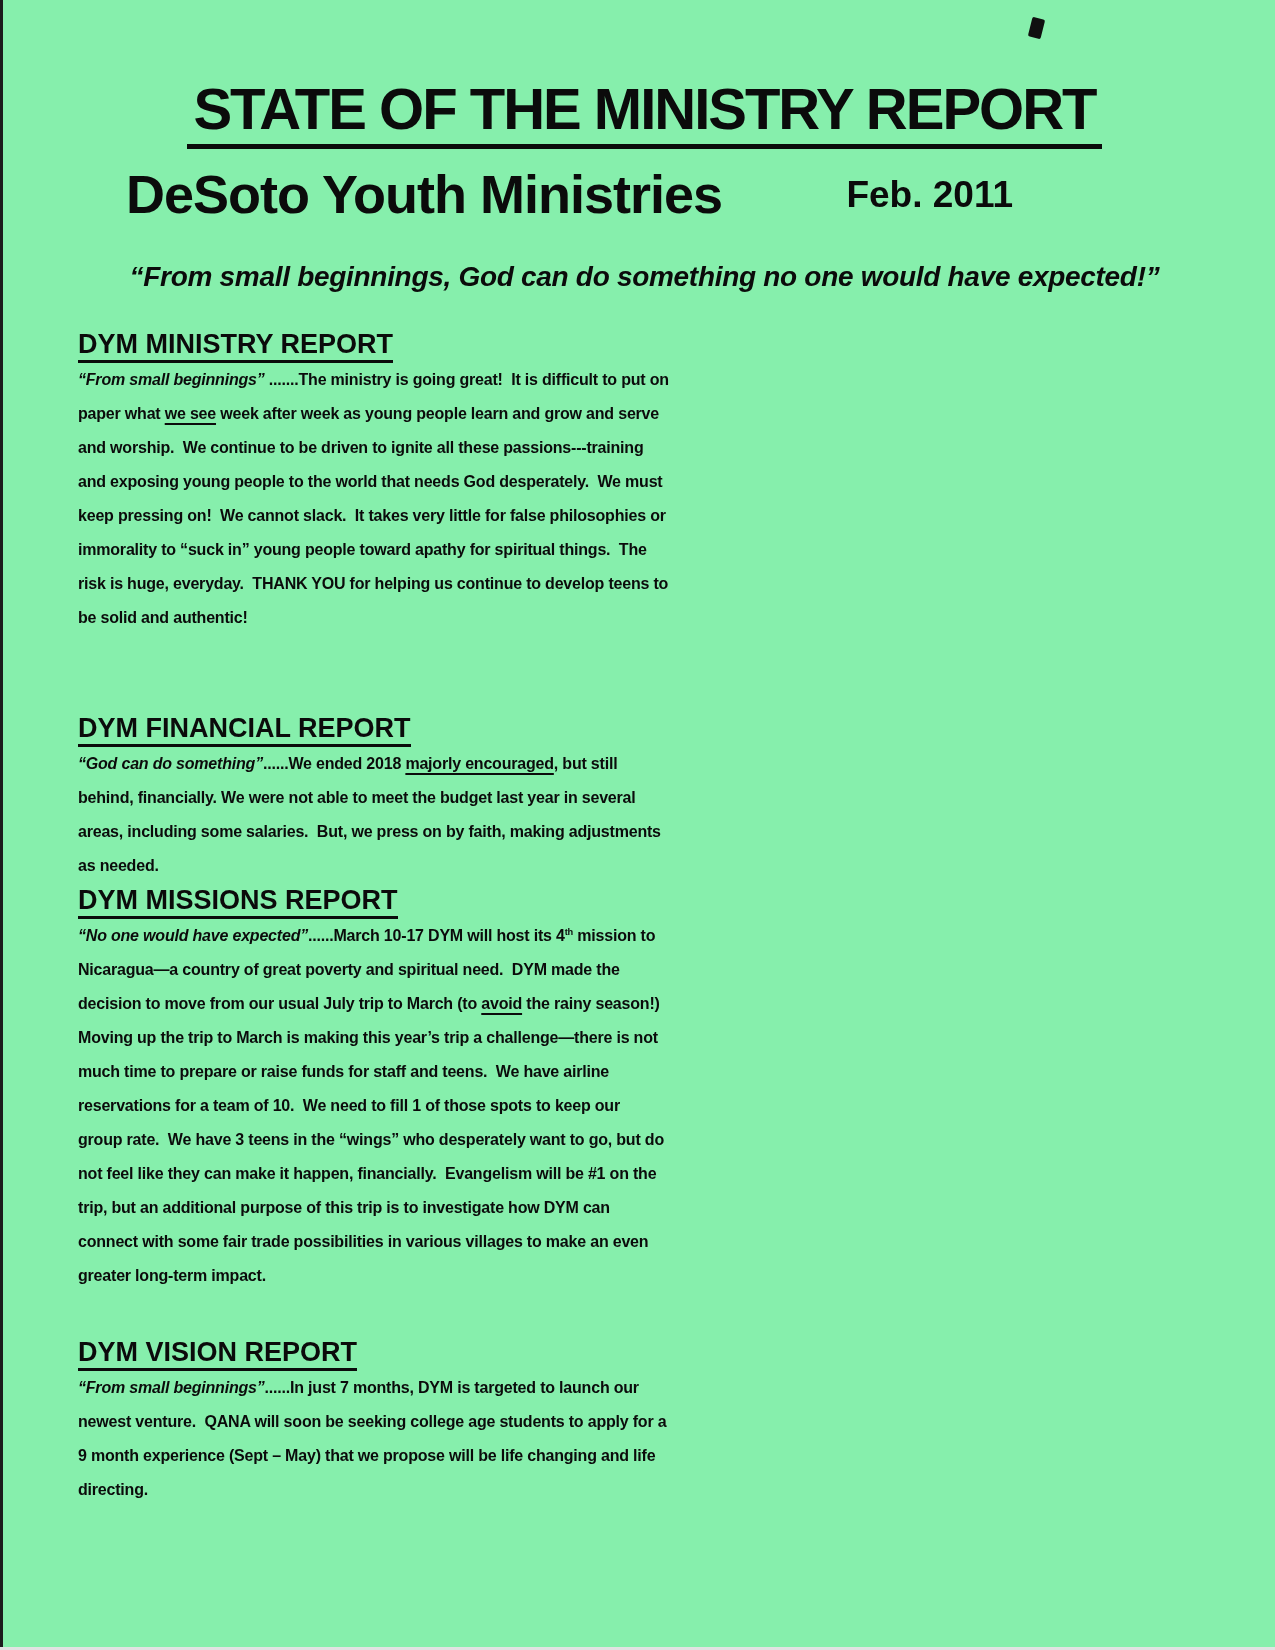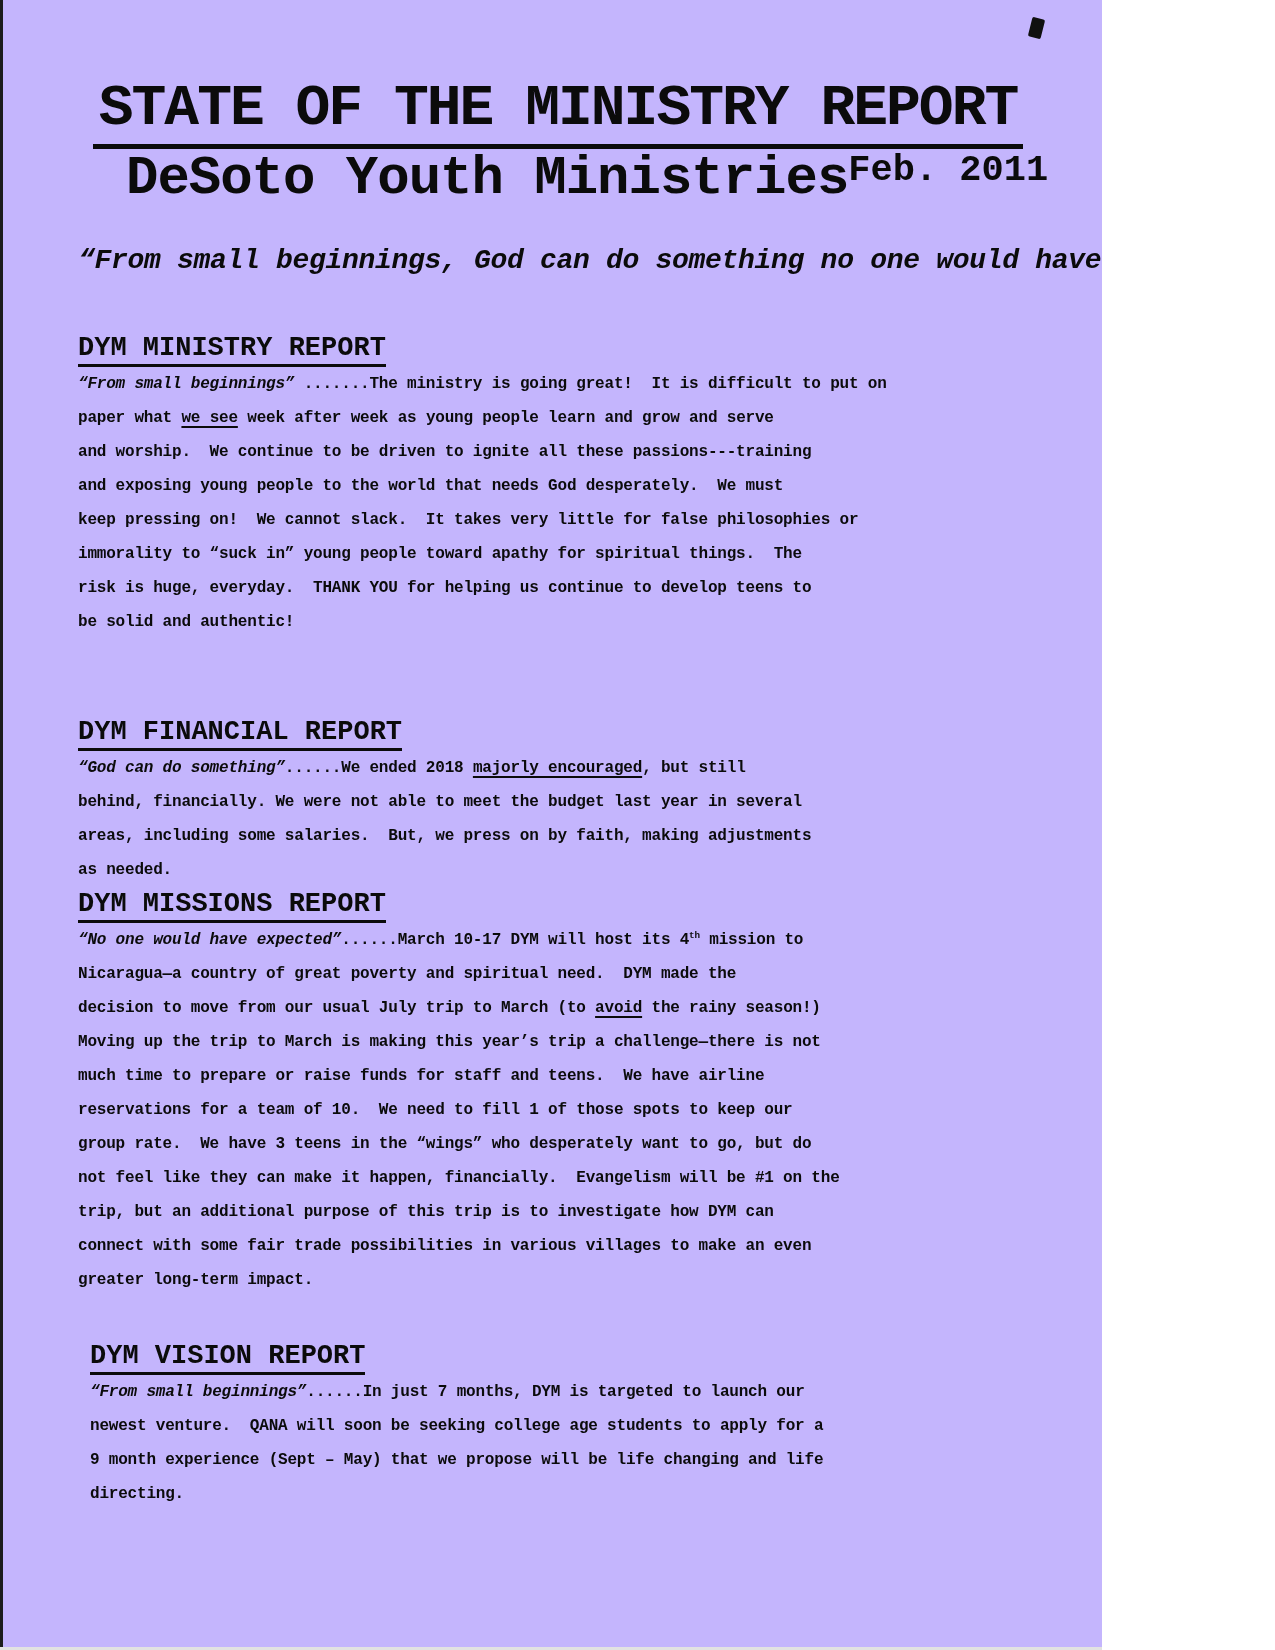--- a/index.html
+++ b/index.html
@@ -1,22 +1,22 @@
 <!DOCTYPE html>
 <html><head>
 <meta charset="utf-8">
 <style>
   html, body { margin: 0; padding: 0; background: #ffffff; }
   .page {
     position: relative;
-    width: 1102px;
+    width: 1275px;
     height: 1650px;
-    background: #c4b5fd;
+    background: #86efac;
     color: #0b0b0b;
-    font-family: Liberation Mono, monospace;
+    font-family: Liberation Sans, sans-serif;
     font-weight: 700;
     overflow: hidden;
   }
   .edge-line {
     position: absolute;
     left: 0; top: 0;
     width: 3px; height: 100%;
     background: #1c1c1c;
   }
   .bottom-edge {
@@ -40,22 +40,22 @@
     display: inline-block;
     font-size: 58px;
     line-height: 1.0;
     letter-spacing: -2px;
     padding: 0 6px 6px 6px;
     border-bottom: 5px solid #0b0b0b;
     white-space: nowrap;
   }
   .subtitle-row {
     display: flex;
-    align-items: flex-start;
-    margin-top: 0;
+    align-items: center;
+    margin-top: 16px;
   }
   .doc-subtitle {
     font-size: 54px;
     line-height: 59px;
     letter-spacing: -1px;
     margin-left: 48px;
     white-space: nowrap;
   }
   .doc-date {
     font-size: 37px;
@@ -66,24 +66,24 @@
   .tagline {
     margin-top: 36px;
     text-align: center;
     font-size: 28px;
     line-height: 34px;
     font-style: italic;
     letter-spacing: -0.3px;
     white-space: nowrap;
   }
 
-  .section-1 { margin-top: 53px; }
+  .section-1 { margin-top: 33px; }
   .section-2 { margin-top: 76px; }
   .section-3 { }
-  .section-4 { margin-top: 42px; margin-left: 12px; }
+  .section-4 { margin-top: 42px; }
 
   .section-heading {
     font-size: 27px;
     line-height: 34px;
   }
   .section-heading .u {
     display: inline-block;
     line-height: 1.15;
     border-bottom: 3px solid #0b0b0b;
   }

